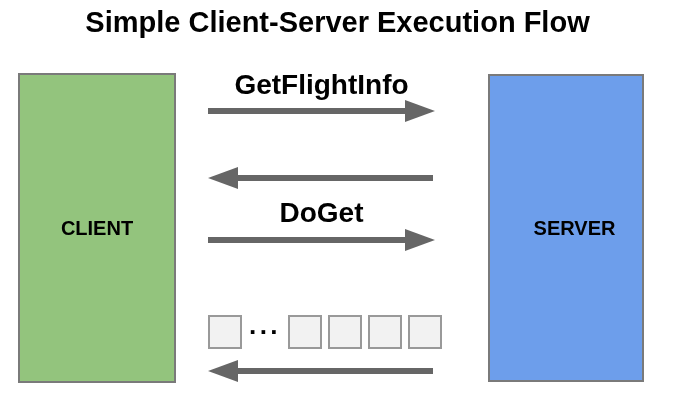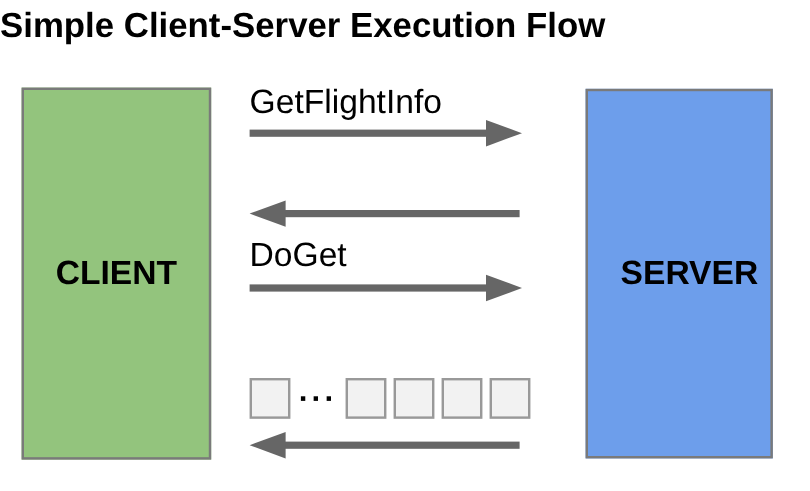--- a/index.html
+++ b/index.html
@@ -10,48 +10,48 @@
     background: #ffffff;
     font-family: "Liberation Sans", sans-serif;
     overflow: hidden;
   }
   .title {
     position: absolute;
     top: 6px;
     left: 0;
     width: 100%;
     margin: 0;
-    text-align: left;
+    text-align: center;
     font-size: 29px;
     font-weight: bold;
     color: var(--text, #000000);
     letter-spacing: 0px;
   }
   .node {
     position: absolute;
     display: flex;
     align-items: center;
     justify-content: center;
     box-sizing: border-box;
     border: 2px solid var(--box-border, #7a7a7a);
     font-weight: bold;
-    font-size: 28px;
+    font-size: 20px;
     color: var(--text, #000000);
   }
   .node.client { left: 18px; top: 73px; width: 158px; height: 310px; background: var(--client-fill, #93c47d); }
   .node.server { left: 488px; top: 74px; width: 156px; height: 308px; background: var(--server-fill, #6d9eeb); padding-left: 17px; }
 
   .msg-label {
     position: absolute;
     left: 208px;
     width: 227px;
     height: 30px;
     line-height: 30px;
-    text-align: left;
-    font-weight: normal;
+    text-align: center;
+    font-weight: bold;
     font-size: 28px;
     color: var(--text, #000000);
   }
   .arrow { position: absolute; left: 208px; width: 227px; height: 22px; }
   .arrow .shaft { position: absolute; top: 8px; height: 6px; background: var(--arrow, #666666); }
   .arrow.right .shaft { left: 0; right: 26px; }
   .arrow.left  .shaft { left: 26px; right: 2px; }
   .arrow .head {
     position: absolute; top: 0; width: 0; height: 0;
     border-top: 11px solid transparent;

